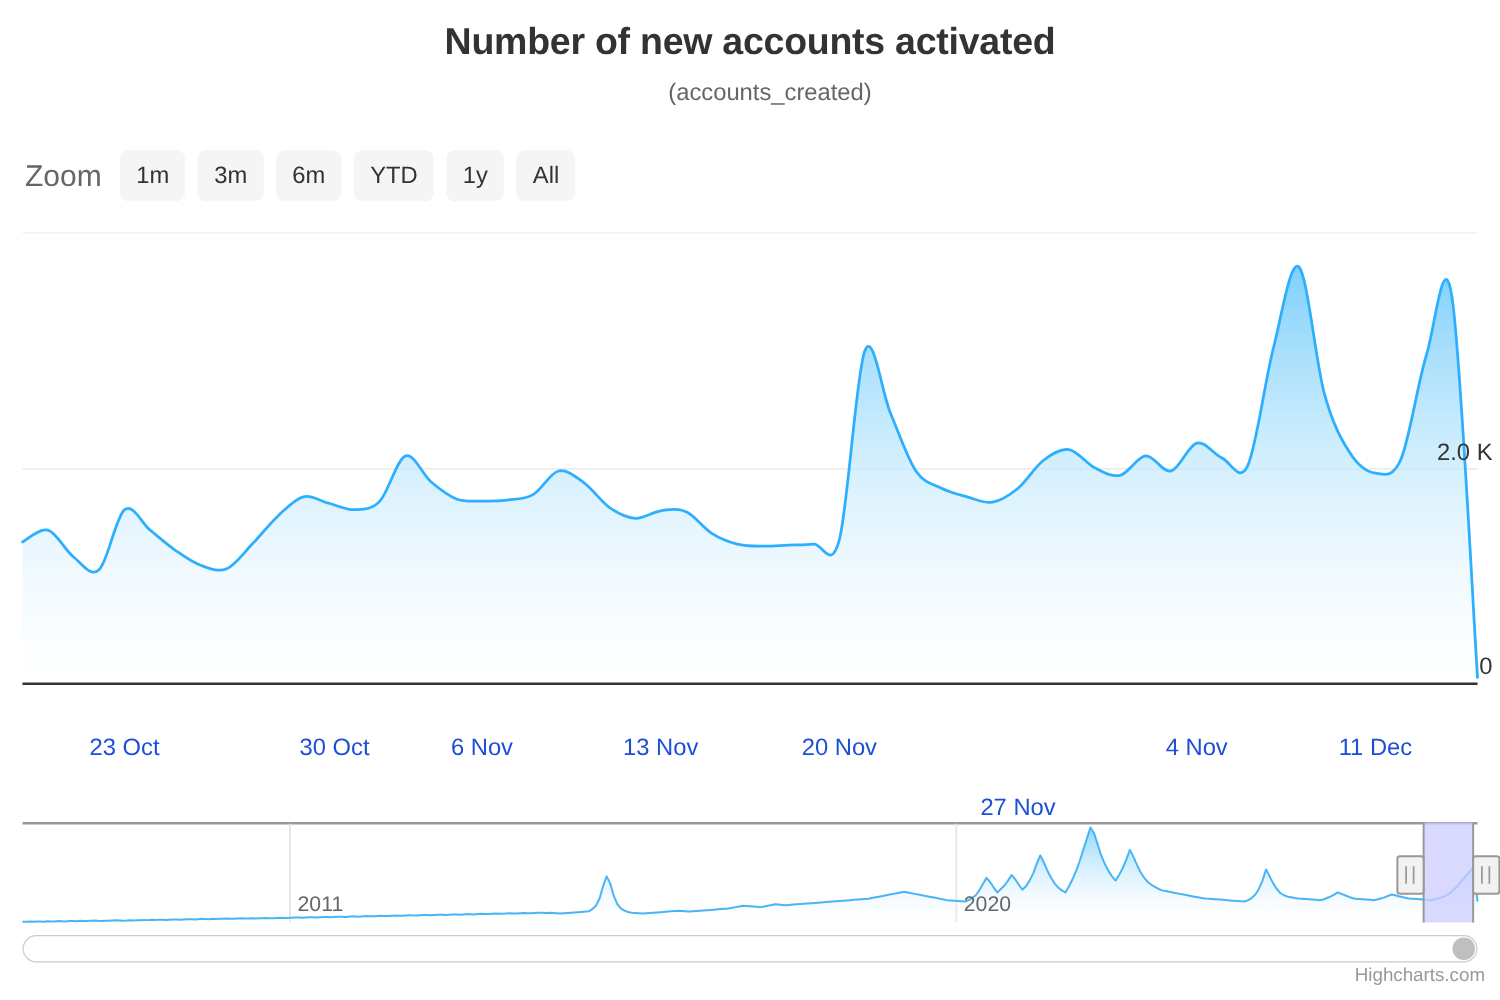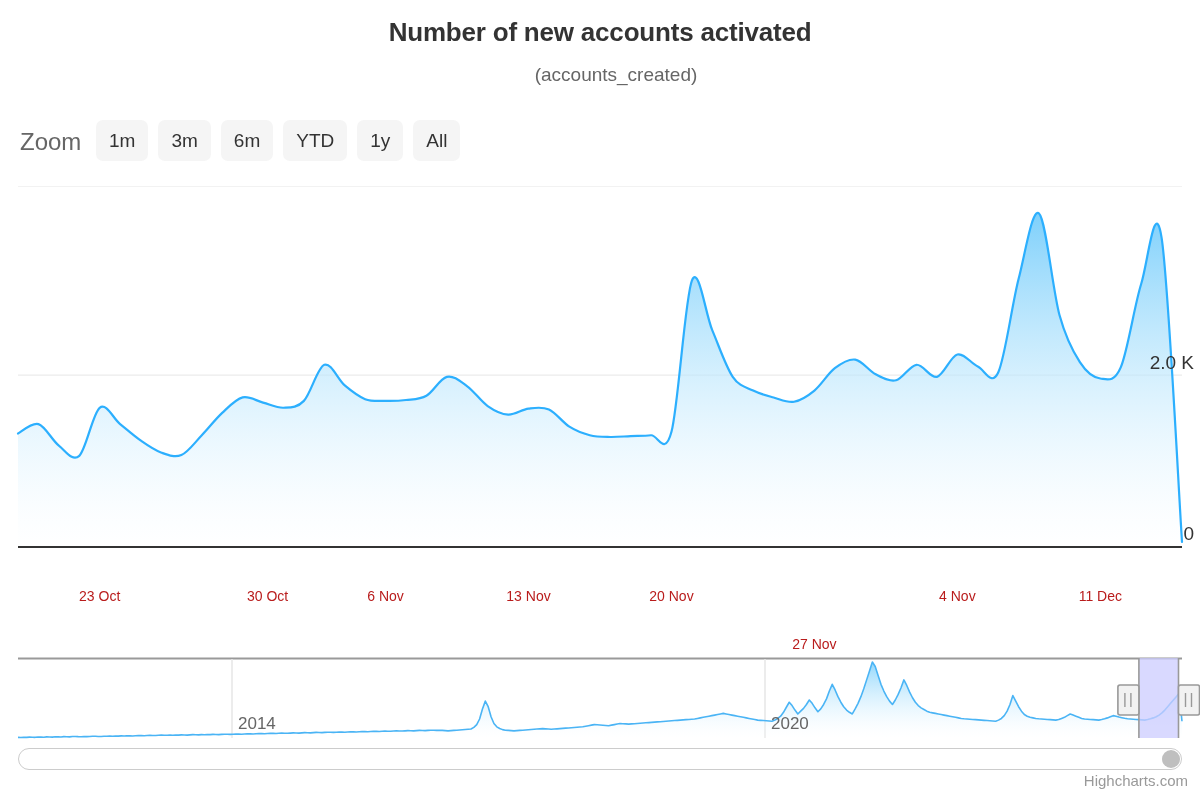--- a/index.html
+++ b/index.html
@@ -16,21 +16,21 @@
     overflow: hidden;
   }
 
   
   .chart-title {
     position: absolute;
     top: 17px;
     left: 0;
     width: 1200px;
     text-align: center;
-    font-size: 26px;
+    font-size: 30px;
     font-weight: bold;
     color: #333333;
     letter-spacing: -0.2px;
   }
   .chart-subtitle {
     position: absolute;
     top: 64px;
     left: 0;
     width: 1200px;
     text-align: center;
@@ -117,22 +117,22 @@
 
   .xaxis-labels {
     position: absolute;
     left: 0;
     top: 588px;
     width: 1200px;
     height: 30px;
   }
   .xlabel {
     position: absolute;
-    font-size: 14px;
-    color: #b91c1c;
+    font-size: 19px;
+    color: #1d4ed8;
     transform: translateX(-50%);
     white-space: nowrap;
   }
 
   
   .navigator {
     position: absolute;
     left: 0;
     top: 652px;
     width: 1200px;
@@ -261,21 +261,21 @@
         <rect x="0" y="0" width="21" height="30" rx="2" fill="#f2f2f2" stroke="#999999" stroke-width="1.6"></rect>
         <line x1="7" y1="8" x2="7" y2="22" stroke="#999999" stroke-width="1.4"></line>
         <line x1="13" y1="8" x2="13" y2="22" stroke="#999999" stroke-width="1.4"></line>
       </g>
       <g id="nav-handle-right" transform="translate(1178.5,33)">
         <rect x="0" y="0" width="21" height="30" rx="2" fill="#f2f2f2" stroke="#999999" stroke-width="1.6"></rect>
         <line x1="7" y1="8" x2="7" y2="22" stroke="#999999" stroke-width="1.4"></line>
         <line x1="13" y1="8" x2="13" y2="22" stroke="#999999" stroke-width="1.4"></line>
       </g>
     </svg>
-    <div class="nav-xlabel" id="nav-label-0" style="left: 238px; top: 62px;">2014</div>
+    <div class="nav-xlabel" id="nav-label-0" style="left: 238px; top: 62px;">2011</div>
     <div class="nav-xlabel" id="nav-label-1" style="left: 771px; top: 62px;">2020</div>
   </div>
 
   <div class="scrollbar">
     <div class="scrollbar-thumb"></div>
   </div>
 
   <div class="credits">Highcharts.com</div>
 </div>
 

